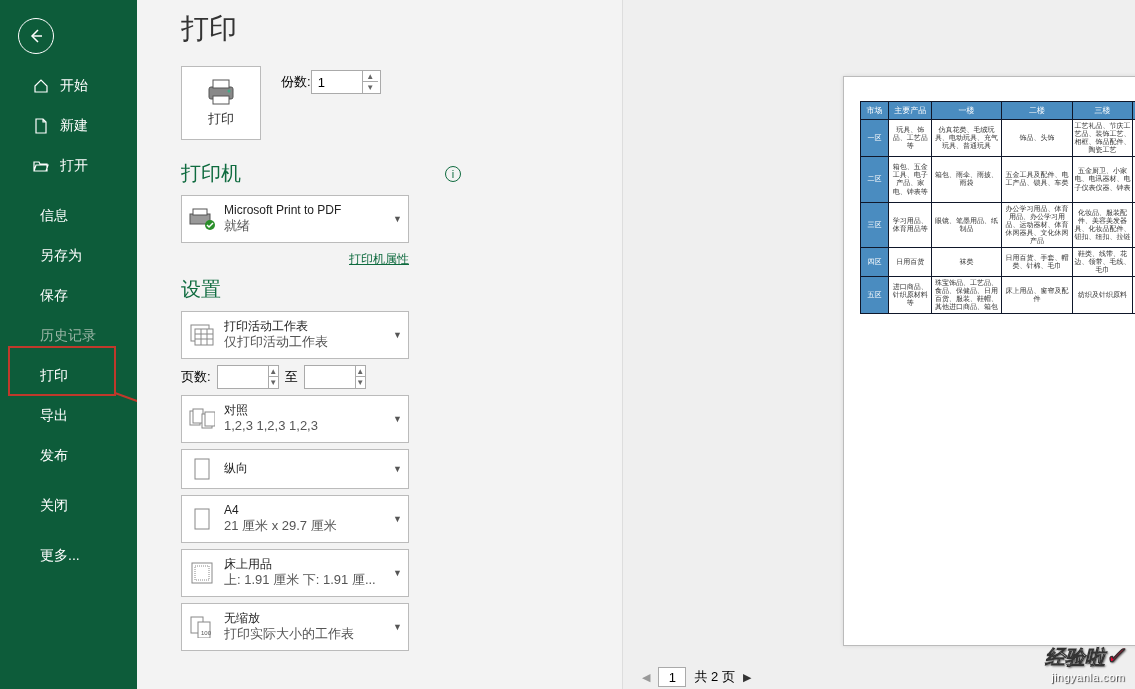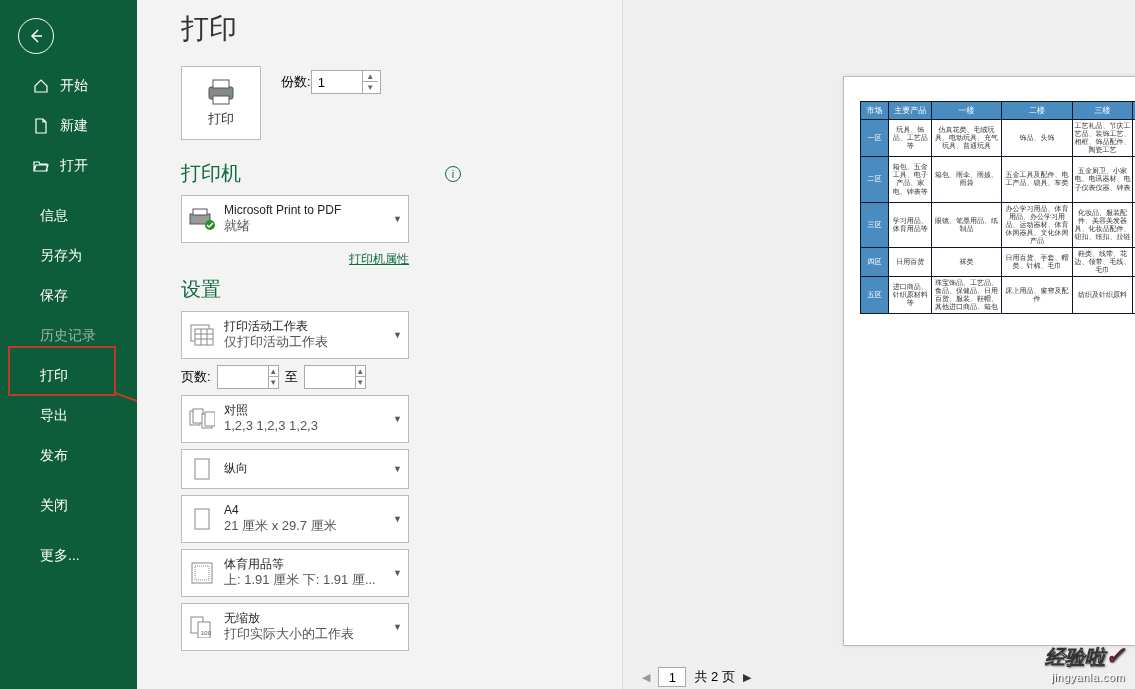--- a/index.html
+++ b/index.html
@@ -251,21 +251,21 @@
     </div>
 
     <div class="dropdown tall">
       <div class="dd-icon">
           <svg width="22" height="22" viewBox="0 0 22 22">
             <rect x="1" y="1" width="20" height="20" fill="#fff" stroke="#888"></rect>
             <rect x="4" y="4" width="14" height="14" fill="none" stroke="#888" stroke-dasharray="1 1"></rect>
           </svg>
         </div>
       <div class="dd-text">
-          <div class="line1">体育用品等</div>
+          <div class="line1">床上用品</div>
           <div class="line2">上: 1.91 厘米 下: 1.91 厘...</div>
         </div>
       <span class="dd-arrow">▼</span>
     </div>
 
     <div class="dropdown tall">
       <div class="dd-icon">
           <svg width="24" height="22" viewBox="0 0 24 22">
             <rect x="1" y="1" width="12" height="16" fill="#fff" stroke="#888"></rect>
             <rect x="8" y="6" width="12" height="16" fill="#fff" stroke="#888"></rect>

